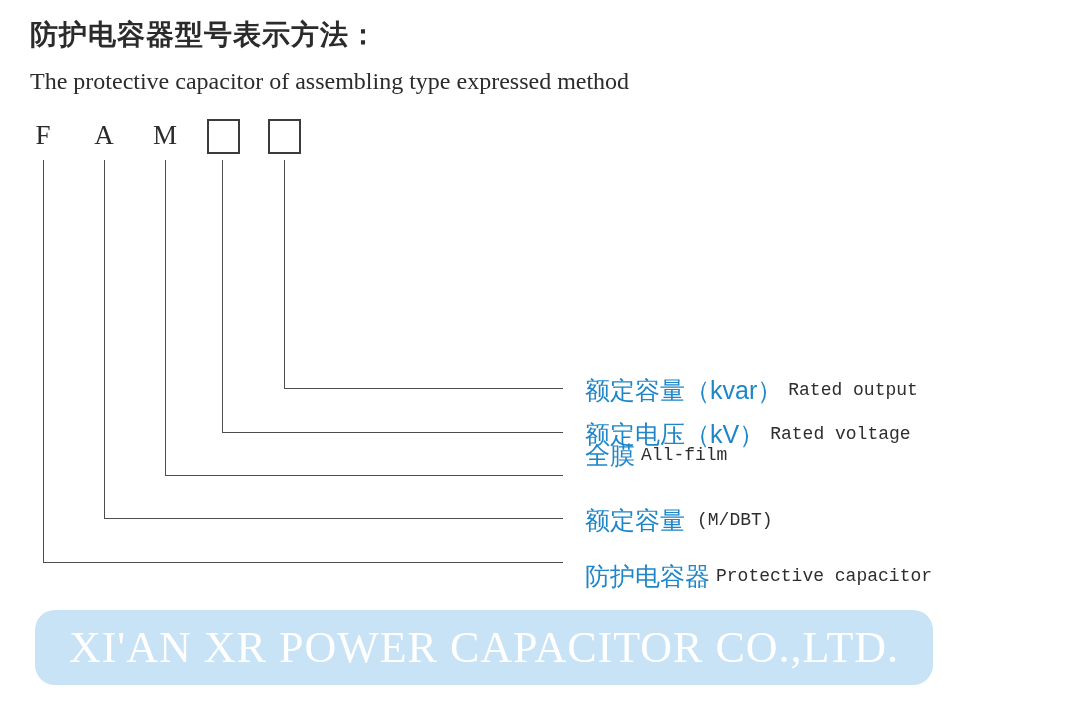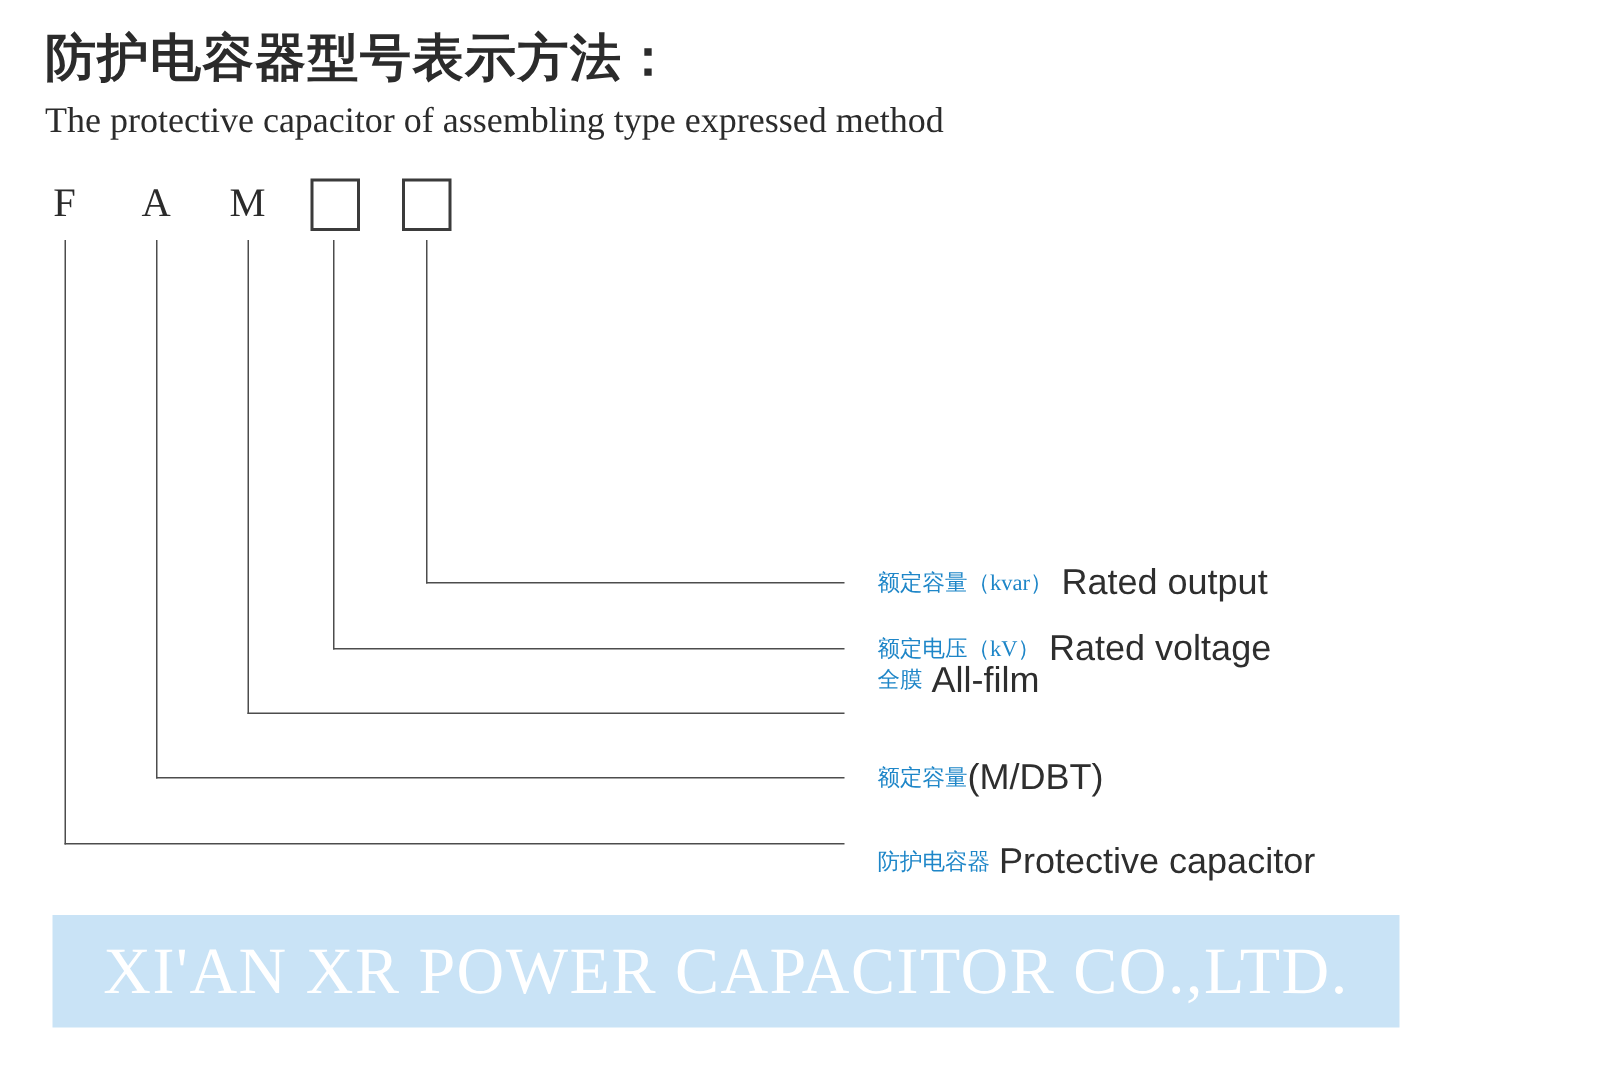--- a/index.html
+++ b/index.html
@@ -6,21 +6,21 @@
     --blue:#1e86c8;
     --banner-bg:#c9e3f6;
     --line:#4d4d4d;
     --ink:#2e2e2e;
   }
   *{margin:0;padding:0;box-sizing:border-box;}
   html,body{width:1074px;height:720px;background:#ffffff;overflow:hidden;}
   .page{position:relative;width:1074px;height:720px;background:#ffffff;
         font-family:"Liberation Sans",sans-serif;color:var(--ink);}
 
-  .title-zh{position:absolute;left:30px;top:16px;font-size:34px;font-weight:bold;
+  .title-zh{position:absolute;left:30px;top:16px;font-size:28px;font-weight:bold;
             letter-spacing:1px;color:#2b2b2b;font-family:"Liberation Sans",sans-serif;}
   .subtitle-en{position:absolute;left:30px;top:68px;font-size:24px;color:#2b2b2b;
                font-family:"Liberation Serif",serif;}
 
   .code-letter{position:absolute;top:120px;width:30px;text-align:center;
                font-family:"Liberation Serif",serif;font-size:27px;color:#2b2b2b;}
   .code-letter.f{left:28px;}
   .code-letter.a{left:89px;}
   .code-letter.m{left:150px;}
   .code-box{position:absolute;top:119px;width:33px;height:35px;
@@ -31,28 +31,28 @@
   .connector{position:absolute;border-left:1.5px solid var(--line);
              border-bottom:1.5px solid var(--line);}
   .c1{left:43px; top:160px;width:520px;height:403px;}
   .c2{left:104px;top:160px;width:459px;height:359px;}
   .c3{left:165px;top:160px;width:398px;height:316px;}
   .c4{left:222px;top:160px;width:341px;height:273px;}
   .c5{left:284px;top:160px;width:279px;height:229px;}
 
   .label-row{position:absolute;left:585px;height:26px;line-height:26px;white-space:nowrap;}
   .r1{top:376px;} .r2{top:420px;} .r3{top:441px;} .r4{top:506px;} .r5{top:562px;}
-  .lbl-zh{color:var(--blue);font-size:15px;font-family:Liberation Serif, serif;
+  .lbl-zh{color:var(--blue);font-size:25px;font-family:Liberation Sans, sans-serif;
           font-weight:500;vertical-align:middle;}
-  .lbl-en{color:var(--ink);font-size:24px;font-family:Liberation Sans, sans-serif;
+  .lbl-en{color:var(--ink);font-size:18px;font-family:Liberation Mono, monospace;
           margin-left:6px;vertical-align:middle;}
-  .lbl-en.tight{margin-left:0;}
+  .lbl-en.tight{margin-left:12px;}
 
   .banner{position:absolute;left:35px;top:610px;width:898px;height:75px;
-          background:var(--banner-bg);display:flex;align-items:center;justify-content:center;}
+          background:var(--banner-bg);display:flex;align-items:center;justify-content:center;border-radius:20px;}
   .banner-text{font-family:"Liberation Serif",serif;font-size:44px;color:#ffffff;
                letter-spacing:1px;white-space:nowrap;}
 </style>
 </head>
 <body>
 
 <div class="page">
 
   <div class="title-zh">防护电容器型号表示方法：</div>
   <div class="subtitle-en">The protective capacitor of assembling type expressed method</div>

